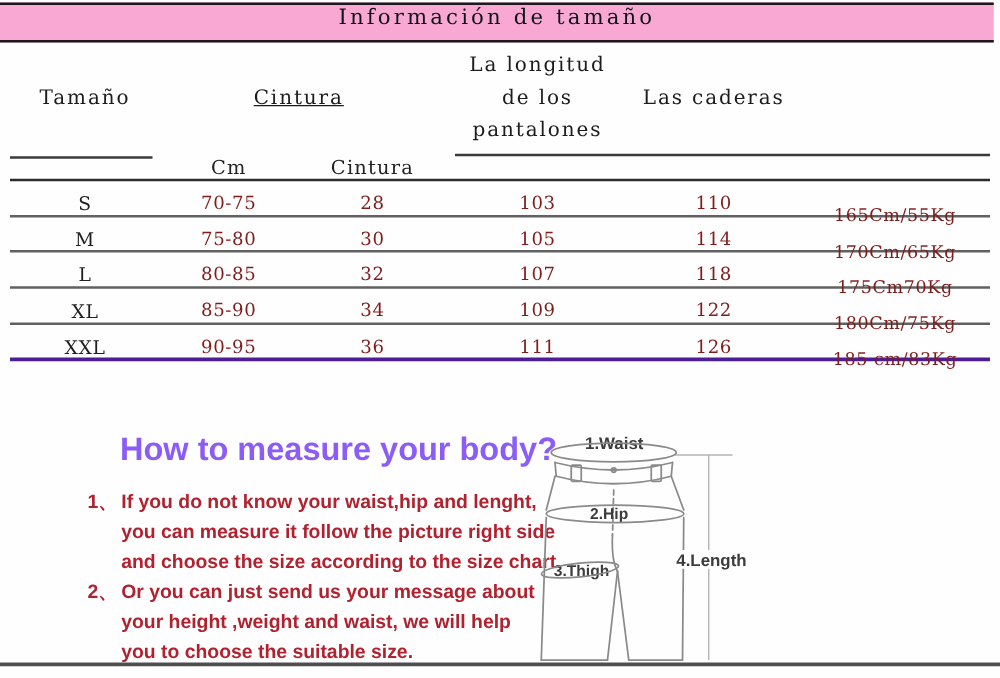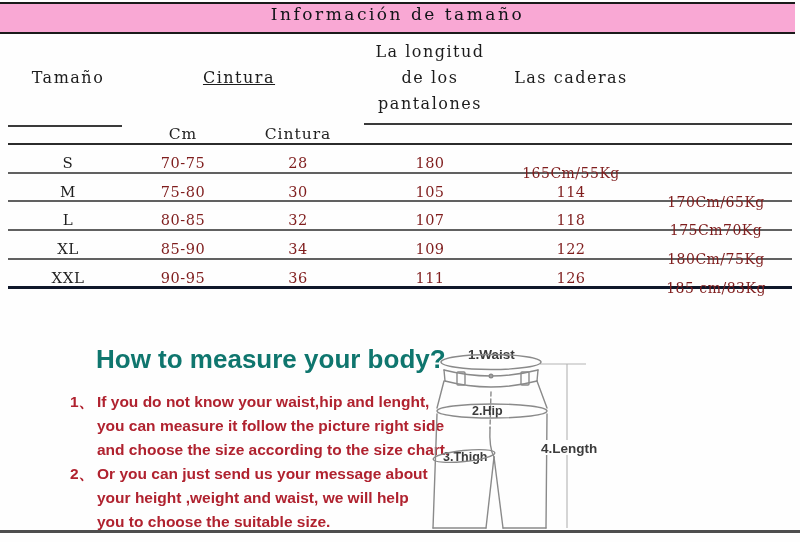--- a/index.html
+++ b/index.html
@@ -37,29 +37,29 @@
     position:absolute;top:0;height:18px;display:flex;align-items:center;justify-content:center;
     font-size:15.5px;letter-spacing:1px;color:#222;
   }
   .sh-cm{left:120px;width:110px;}
   .sh-in{left:230px;width:120px;}
   .rows{position:absolute;left:0;top:111px;width:784px;}
   .t-row{
     display:grid;grid-template-columns:120px 110px 120px 144px 138px 1fr;
     align-items:center;height:26.7px;border-bottom:2px solid #616161;
   }
-  .t-row:last-child{border-bottom:3px solid #0f172a;}
+  .t-row:last-child{border-bottom:3px solid #4c1d95;}
   .td{text-align:center;font-size:14.5px;color:#7f1d1d;letter-spacing:.5px;}
   .td-size{font-size:15px;color:#1f1f1f;}
   .td-fit{font-size:14px;margin-top:20px;}
   
   .measure{position:absolute;left:0;top:0;font-family:"Liberation Sans","DejaVu Sans",sans-serif;}
   .m-heading{
     position:absolute;left:96px;top:344px;width:420px;
-    font-size:26px;font-weight:bold;color:#0f766e;line-height:30px;
+    font-size:26px;font-weight:bold;color:#8b5cf6;line-height:30px;
   }
   .m-list{position:absolute;left:70px;top:390px;width:390px;}
   .m-item{display:flex;font-size:15.5px;font-weight:bold;color:#b0222f;line-height:24px;}
   .m-num{width:27px;flex:none;}
   .m-text{white-space:pre-line;}
   
   .pants{position:absolute;left:425px;top:338px;}
   .pants .sketch{stroke:#8a8a8a;fill:none;stroke-width:1.4;stroke-linecap:round;}
   .pants .lite{stroke:#b3b3b3;stroke-width:1.1;}
   .pants text{
@@ -91,21 +91,22 @@
     <div class="sh sh-in">Cintura</div>
   </div>
 
   <div class="rule rule-full"></div>
 
   <div class="rows">
   <div class="t-row">
     <div class="td td-size">S</div>
     <div class="td">70-75</div>
     <div class="td">28</div>
-    <div class="td">180</div>
+    <div class="td">103</div>
+    <div class="td">110</div>
     <div class="td td-fit">165Cm/55Kg</div>
   </div>
 
   <div class="t-row">
     <div class="td td-size">M</div>
     <div class="td">75-80</div>
     <div class="td">30</div>
     <div class="td">105</div>
     <div class="td">114</div>
     <div class="td td-fit">170Cm/65Kg</div>

